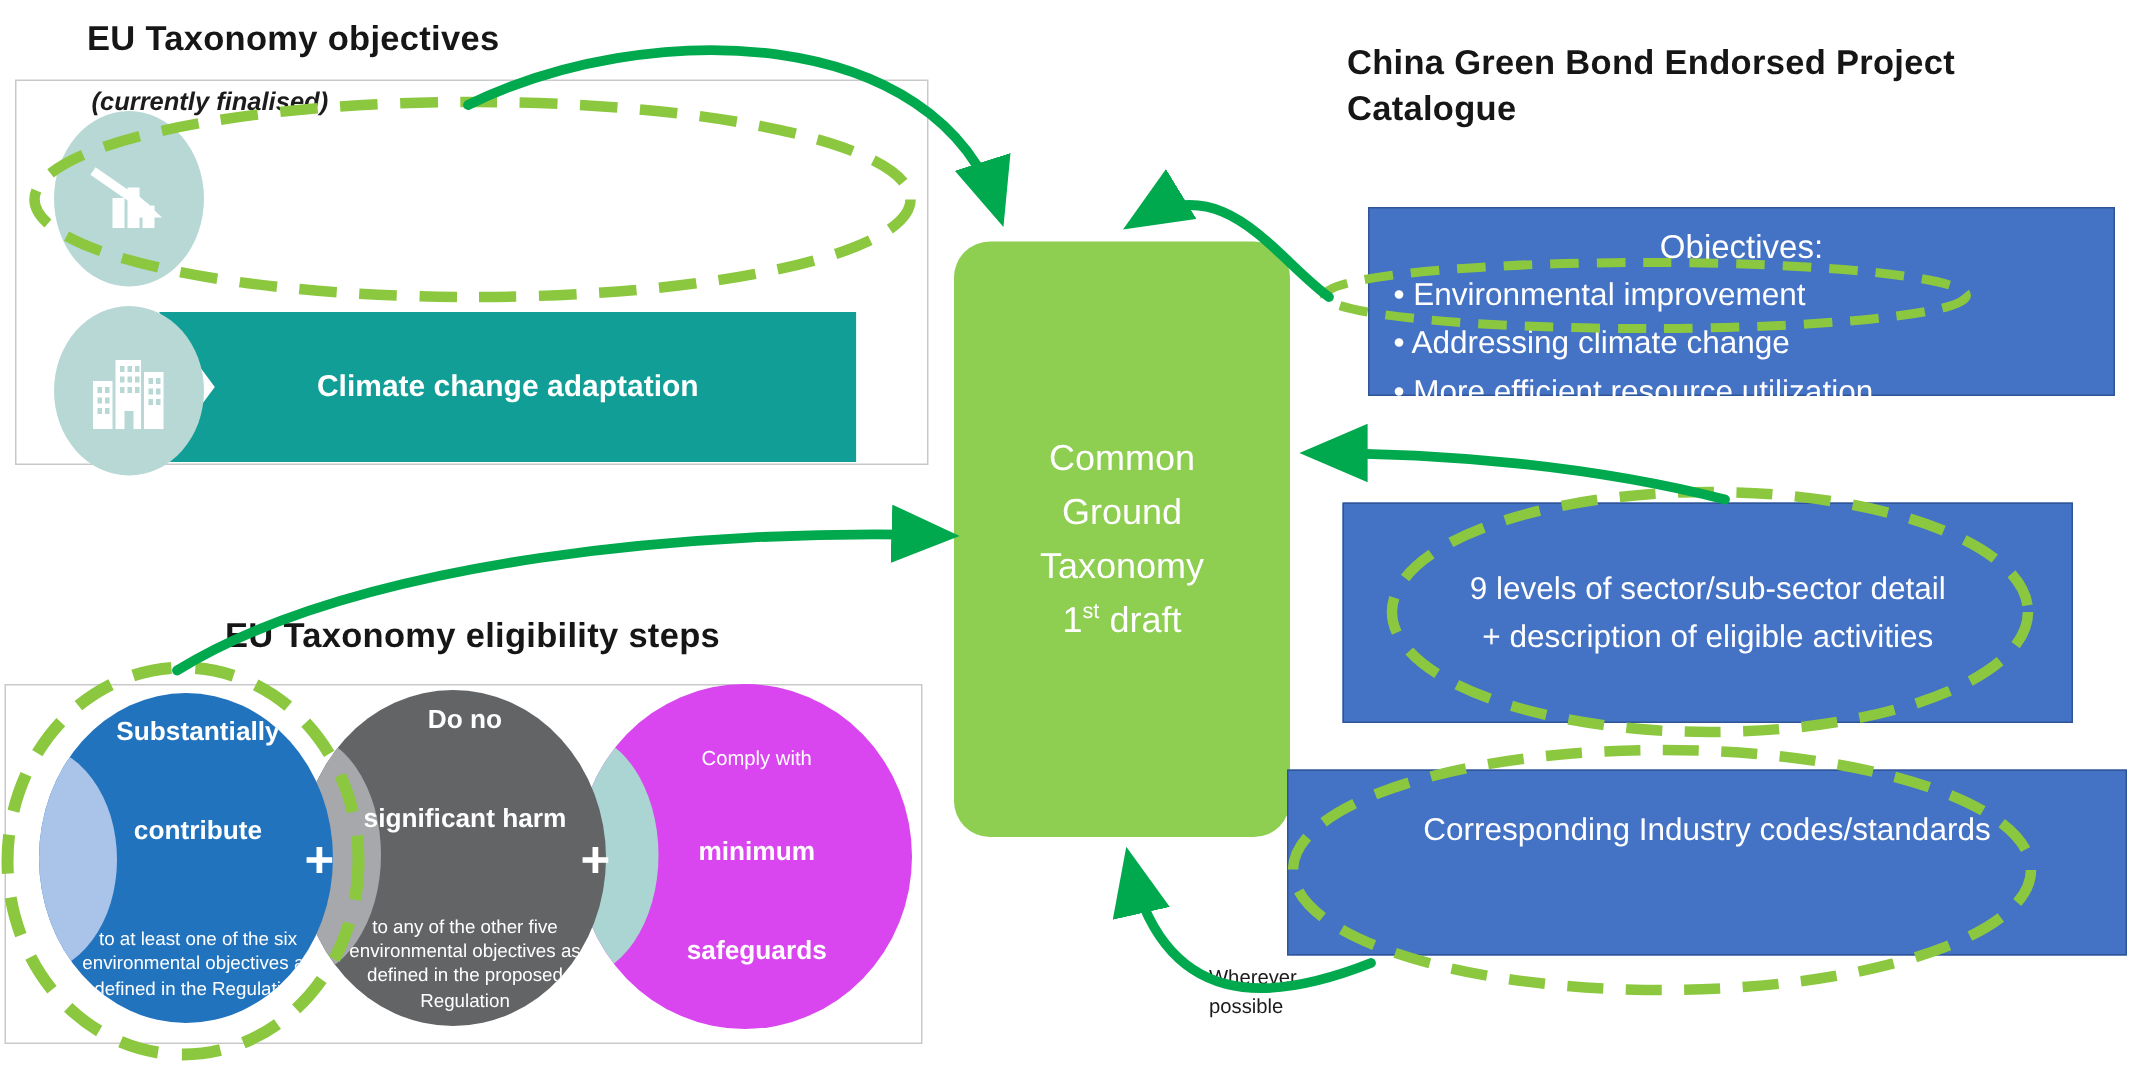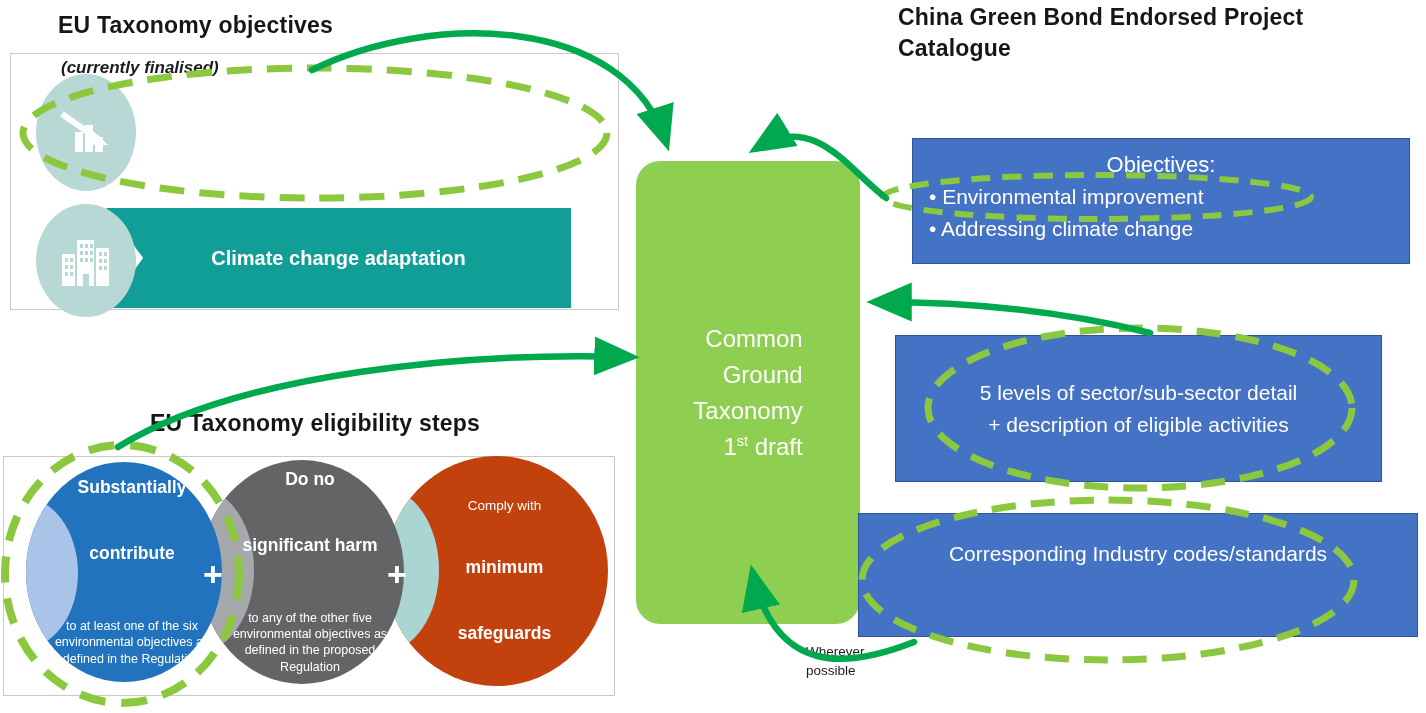--- a/index.html
+++ b/index.html
@@ -12,26 +12,26 @@
   
   #panel-objectives{left:10px;top:53px;width:607px;height:255px;background:#fff;border:1.5px solid #c9c9c9;}
   .subtitle{left:50px;top:4px;font-size:17px;font-style:italic;font-weight:600;color:#1c1c1c;}
   .banner{position:absolute;left:95px;width:465px;height:100px;background:#119e96;
     clip-path:polygon(0% 0%,100% 0%,100% 100%,0% 100%,8% 50%);
     display:flex;align-items:center;justify-content:center;}
   .banner span{color:#fff;font-weight:bold;font-size:20px;}
   .icon-circle{position:absolute;background:#b7d8d5;border-radius:50%;
     display:flex;align-items:center;justify-content:center;}
   
-  #central-box{left:636px;top:161px;width:224px;height:463px;background:#8ece51;border-radius:24px;
-    display:flex;align-items:center;justify-content:center;text-align:right;}
+  #central-box{left:636px;top:161px;width:224px;height:397px;background:#8ece51;border-radius:24px;
+    display:flex;align-items:center;justify-content:center;text-align:center;}
   #central-box .cbx{color:#fff;font-size:24px;line-height:1.5;}
   #central-box sup{font-size:60%;}
   
-  #heading-china{left:898px;top:2px;width:412px;line-height:1.35;}
+  #heading-china{left:898px;top:26px;width:412px;line-height:1.35;}
   .bluebox{background:#4472c4;color:#fff;border:1px solid #2f5597;}
   #box-objectives{left:912px;top:100px;width:498px;height:126px;padding-top:10px;box-sizing:border-box;margin-top:38px;}
   #box-objectives .bb-title{text-align:center;font-size:22px;line-height:1.45;}
   #box-objectives ul{margin:0;padding:0 0 0 16px;list-style:none;}
   #box-objectives li{font-size:21px;line-height:1.55;}
   #box-objectives li::before{content:"• ";}
   #box-catalogue{left:895px;top:335px;width:487px;height:147px;display:flex;flex-direction:column;
     justify-content:center;text-align:center;box-sizing:border-box;}
   #box-catalogue div{font-size:21px;line-height:1.5;}
   #box-codes{left:858px;top:513px;width:560px;height:124px;box-sizing:border-box;
@@ -115,35 +115,36 @@
     </div>
   </div>
 
   <div class="abs heading" id="heading-china">China Green Bond Endorsed Project Catalogue</div>
 
   <div class="abs bluebox" id="box-objectives">
     <div class="bb-title">Objectives:</div>
     <ul>
       <li>Environmental improvement</li>
       <li>Addressing climate change</li>
+      <li>More efficient resource utilization</li>
     </ul>
   </div>
 
   <div class="abs bluebox" id="box-catalogue">
-    <div>5 levels of sector/sub-sector detail</div>
+    <div>9 levels of sector/sub-sector detail</div>
     <div>+ description of eligible activities</div>
   </div>
 
   <div class="abs bluebox" id="box-codes">Corresponding Industry codes/standards</div>
 
   <div class="abs heading" id="heading-eligibility">EU Taxonomy eligibility steps</div>
 
   <div class="abs" id="panel-eligibility"></div>
 
-  <div class="abs step" style="left:385px;top:456px;width:223px;height:230px;background:#c2410c;z-index:3;">
+  <div class="abs step" style="left:385px;top:456px;width:223px;height:230px;background:#d946ef;z-index:3;">
     <div class="crescent" style="left:-58px;top:32px;width:112px;height:164px;background:#abd5d2;"></div>
     <div class="step-intro">Comply with</div>
     <div class="step-title">minimum</div>
     <div class="step-title">safeguards</div>
   </div>
 
   <div class="abs step" style="left:200px;top:460px;width:204px;height:224px;background:#636466;z-index:4;">
     <div class="crescent" style="left:-58px;top:28px;width:112px;height:164px;background:#a6a8ab;"></div>
     <div class="step-title">Do no</div>
     <div class="step-title">significant harm</div>

